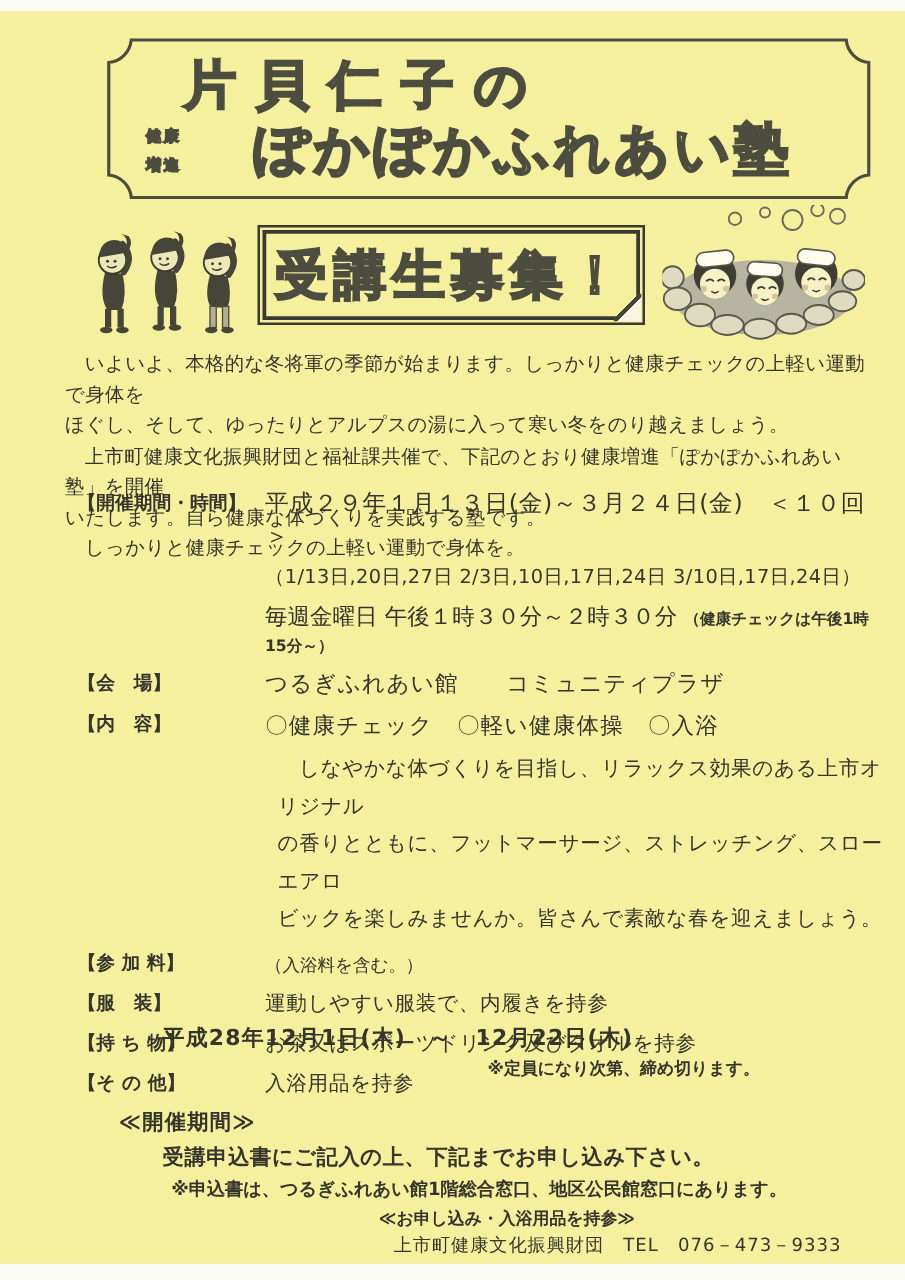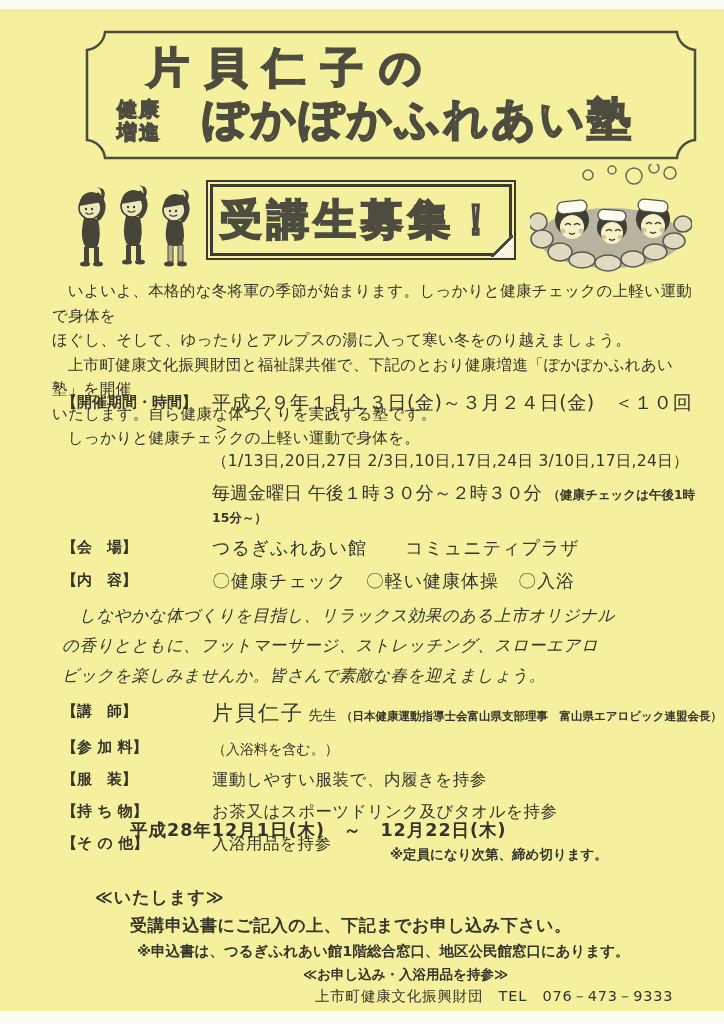--- a/index.html
+++ b/index.html
@@ -19,21 +19,21 @@
   #title-frame{left:85px;top:30px;width:612px;height:130px;}
   #title-frame svg{position:absolute;left:0;top:0;}
   .outline{
     color:#f5f09e;
     -webkit-text-stroke:2px #4c4c3f;
     text-stroke:2px #4c4c3f;
     font-weight:bold;
     white-space:nowrap;
   }
   #title-line1{left:62px;top:10px;font-size:42px;letter-spacing:16px;}
-  #health-badge{left:32px;top:68px;font-size:20px;line-height:23px;letter-spacing:2px;
+  #health-badge{left:32px;top:68px;font-size:12px;line-height:23px;letter-spacing:2px;
     -webkit-text-stroke:1.3px #4c4c3f;font-weight:bold;color:#a21caf;}
   #title-line2{left:118px;top:60px;font-size:44px;letter-spacing:3px;}
 
   
   #stretchers{left:70px;top:180px;}
   #bath{left:530px;top:164px;}
   #recruit-box{left:206px;top:180px;width:310px;height:80px;}
   #recruit-outer{position:absolute;inset:0;border:2px solid #3a3a32;}
   #recruit-inner{position:absolute;inset:4px;border:3px solid #3a3a32;}
   #recruit-fold{position:absolute;right:3px;bottom:3px;width:22px;height:22px;
@@ -46,21 +46,21 @@
 
   
   #details{left:62px;top:390px;width:645px;}
   .row{display:flex;margin-bottom:8px;}
   .lbl{width:150px;flex:none;font-weight:bold;font-size:15px;padding-top:3px;}
   .sched-l1{font-size:19px;letter-spacing:.5px;}
   .sched-l2{font-size:15.5px;margin-top:9px;letter-spacing:.3px;}
   .sched-l3{font-size:18px;margin-top:9px;}
   .small-note{font-size:12.5px;font-weight:bold;}
   .val-lg{font-size:18px;letter-spacing:1px;padding-top:1px;}
-  #description{font-size:16.5px;line-height:30px;margin-bottom:8px;letter-spacing:.5px;font-style:italic;}
+  #description{margin-left:160px;font-size:16.5px;line-height:30px;margin-bottom:8px;letter-spacing:.5px;}
   .lect-name{font-size:21px;letter-spacing:2px;}
   .lect-hon{font-size:14px;}
   .lect-note{font-size:11.5px;font-weight:bold;}
   .val-md{font-size:16.5px;letter-spacing:.5px;padding-top:2px;}
   .fee-note{font-size:13px;font-weight:bold;}
   .fee-sub{font-size:14px;margin-top:6px;}
 
   
   #apply-period{left:95px;top:810px;width:600px;}
   .sec-head{font-size:17px;font-weight:bold;letter-spacing:1px;}
@@ -225,24 +225,20 @@
     <div class="lbl">【内　容】</div>
     <div class="val-lg">〇健康チェック　〇軽い健康体操　〇入浴</div>
   </div>
 
   <div id="description">
     <div>　しなやかな体づくりを目指し、リラックス効果のある上市オリジナル</div>
     <div>の香りとともに、フットマーサージ、ストレッチング、スローエアロ</div>
     <div>ビックを楽しみませんか。皆さんで素敵な春を迎えましょう。</div>
   </div>
 
-  <div class="row">
-    <div class="lbl">【講　師】</div>
-    <div style="white-space:nowrap;"><span class="lect-name">片貝仁子</span><span class="lect-hon"> 先生 </span><span class="lect-note">（日本健康運動指導士会富山県支部理事　富山県エアロビック連盟会長）</span></div>
-  </div>
 
 
   <div class="row">
     <div class="lbl">【参 加 料】</div>
     <div>
       <div class="fee-sub">（入浴料を含む。）</div>
     </div>
   </div>
 
   <div class="row">
@@ -260,18 +256,18 @@
     <div class="val-md">入浴用品を持参</div>
   </div>
 </div>
 
 <div class="abs" id="apply-period">
   <div id="apply-dates">平成28年12月1日(木)　～　12月22日(木)</div>
   <div id="apply-note">※定員になり次第、締め切ります。</div>
 </div>
 
 <div class="abs" id="apply-method">
-  <div class="sec-head">≪いたします≫</div>
+  <div class="sec-head">≪開催期間≫</div>
   <div id="method-line1">受講申込書にご記入の上、下記までお申し込み下さい。</div>
   <div id="method-line2">※申込書は、つるぎふれあい館1階総合窓口、地区公民館窓口にあります。</div>
   <div id="contact-heading">≪お申し込み・入浴用品を持参≫</div>
   <div id="contact-line">上市町健康文化振興財団　TEL　076－473－9333</div>
 </div>
 
 </body></html>

